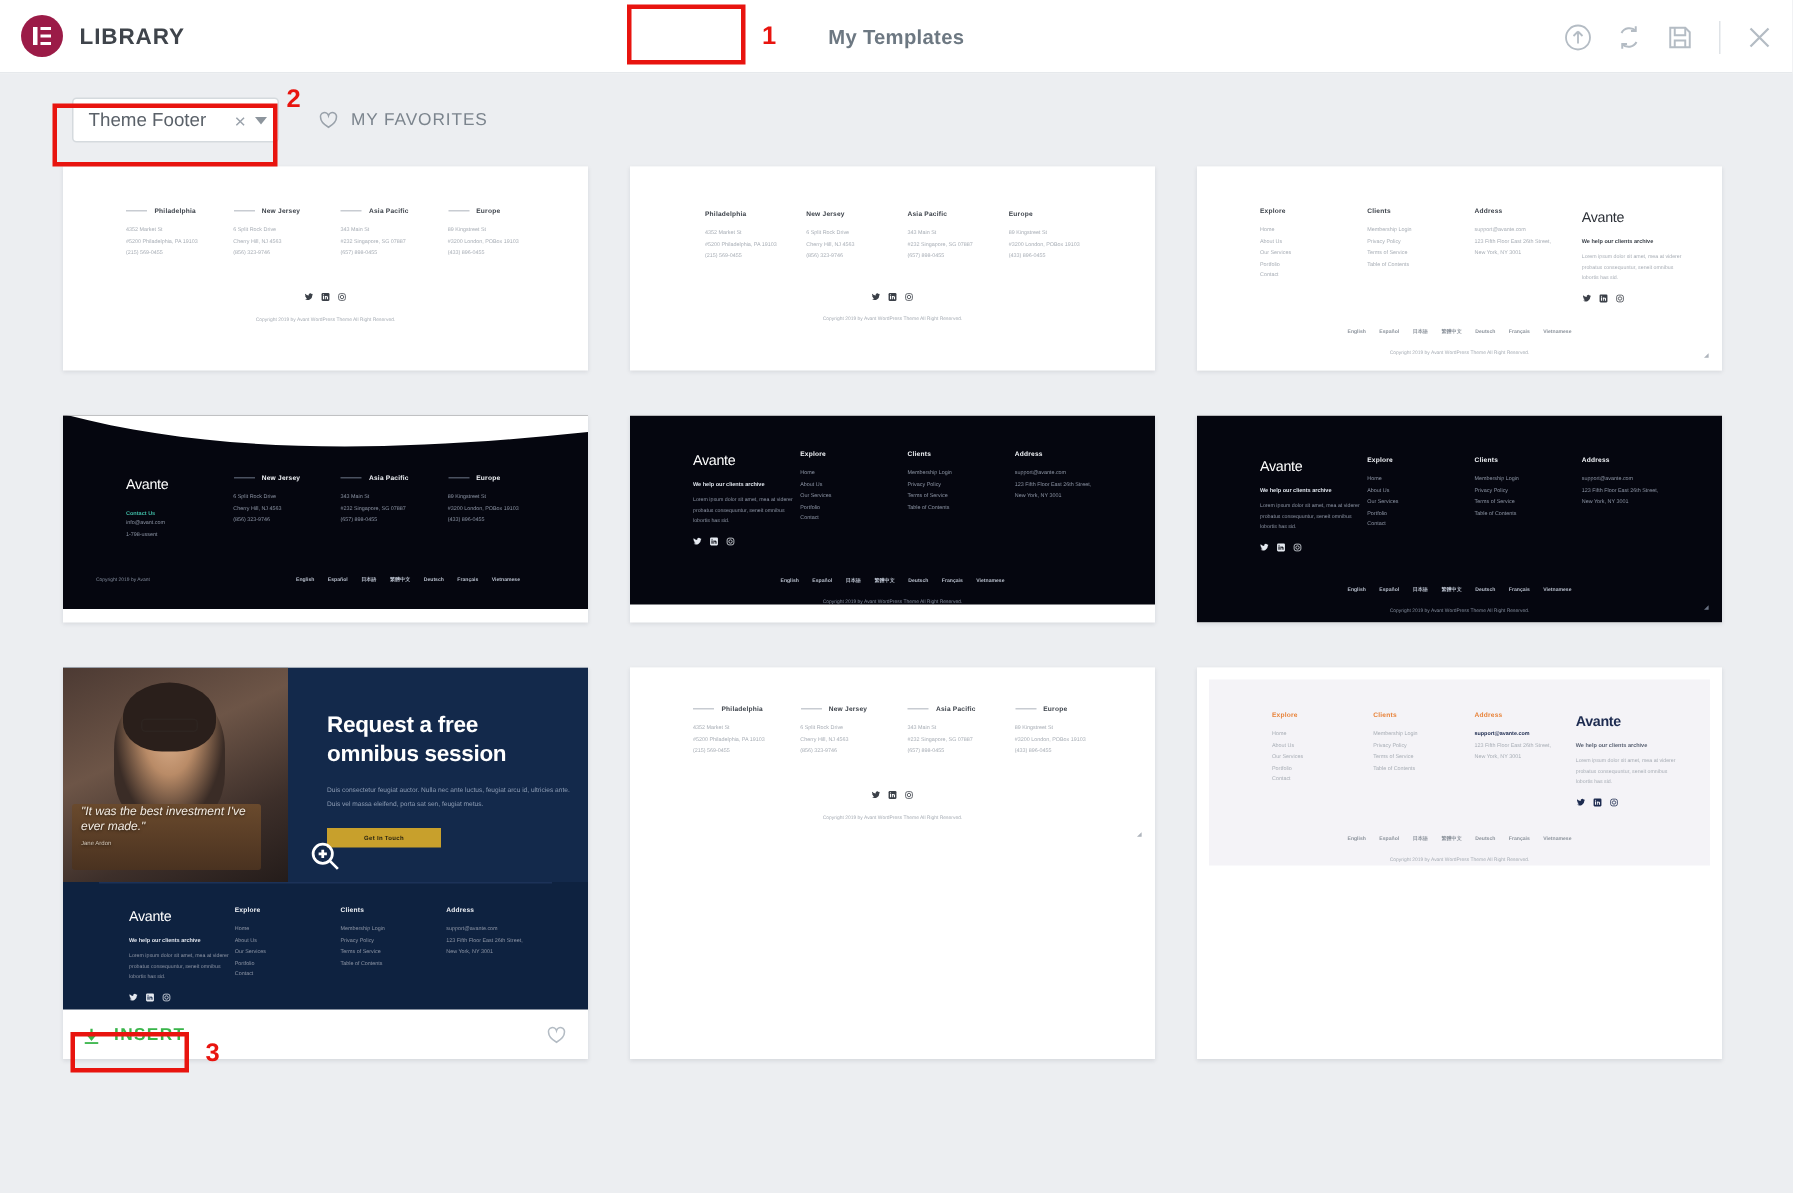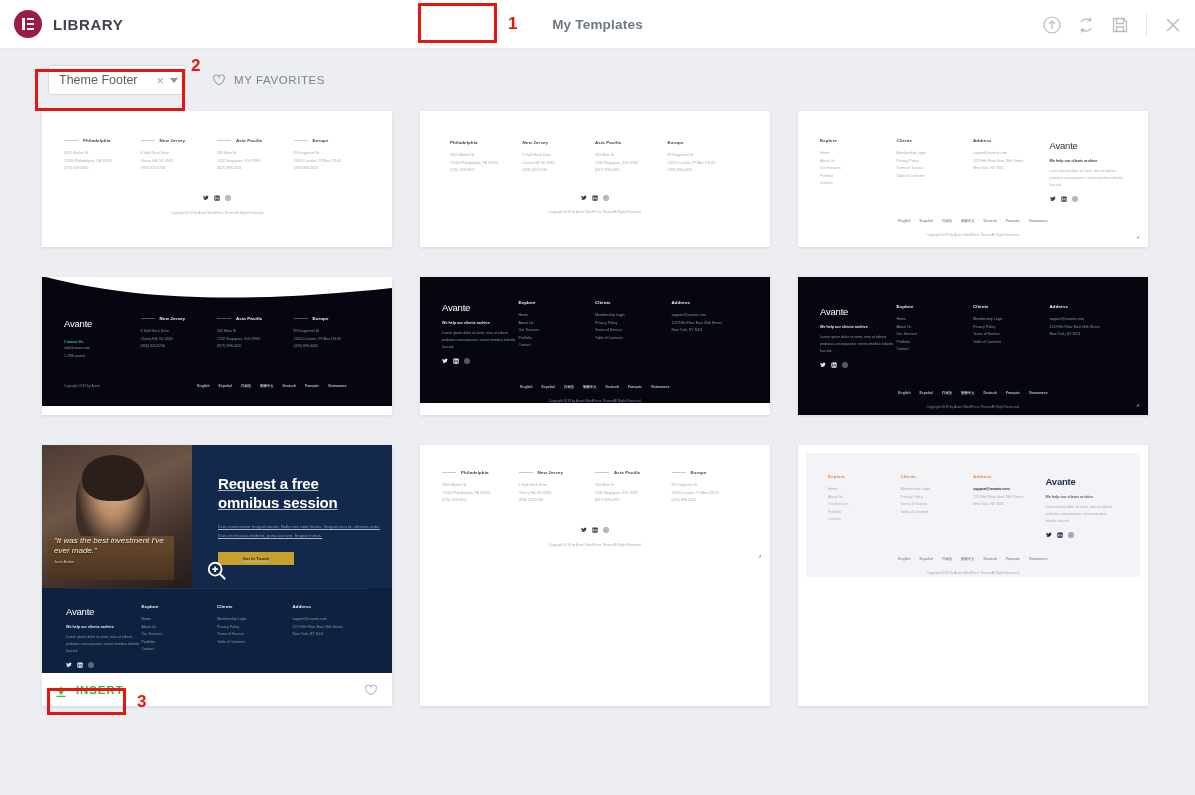--- a/index.html
+++ b/index.html
@@ -111,21 +111,21 @@
   }
   .thumb { width: 100%; position: relative; overflow: hidden; }
 
   
   .fp { font-size: 3.2px; line-height: 1.85; }
   .fp-light { background: #ffffff; color: #9aa0a8; }
   .fp-dark  { background: #05060f; color: #b9bec9; }
   .fp-navy  { background: #0e2240; color: #aab4c5; }
   .fp-cream { background: #f4f3f7; color: #7c8492; }
 
-  .cols { display: flex; padding: 0 22px; gap: 0; }
+  .cols { display: flex; padding: 0 22px; gap: 0; margin-left: 20px; }
   .col { flex: 1; }
   .col-h {
     font-size: 4.4px; font-weight: bold; color: #3d434b;
     margin-bottom: 5px; letter-spacing: .15px;
   }
   .fp-dark .col-h, .fp-navy .col-h { color: #f2f4f8; }
   .fp-cream .col-h { color: #e8833a; }
   .col-line {
     display: inline-block; width: 14px; height: 1px; background: #c8ccd2;
     vertical-align: middle; margin-right: 5px;
@@ -188,21 +188,21 @@
   .photo-sign {
     position: absolute; left: 6px; bottom: 8px; right: 18px; height: 44px;
     background: linear-gradient(180deg,#6a4a2d,#4a3220); border-radius: 2px;
   }
   .quote {
     position: absolute; left: 12px; bottom: 24px; right: 16px;
     font-size: 8px; color: #f3ece3; font-style: italic; line-height: 1.25;
     text-shadow: 0 1px 2px rgba(0,0,0,.6);
   }
   .quote-sub { font-size: 4px; font-style: normal; color: #cfc4b6; margin-top: 3px; }
-  .hero-body { flex: 1; padding: 30px 0 0 26px; text-decoration: underline; }
+  .hero-body { flex: 1; padding: 30px 0 0 26px; }
   .hero-h {
     font-size: 15px; font-weight: bold; color: #ffffff; line-height: 1.25;
     letter-spacing: -.2px;
   }
   .hero-p { font-size: 4.4px; color: #8d9cb4; line-height: 2.1; margin-top: 9px; width: 165px; }
   .hero-btn {
     margin-top: 12px; width: 76px; height: 13px; background: #c8a02c;
     display: flex; align-items: center; justify-content: center;
     font-size: 4px; color: #2a2410; font-weight: bold; letter-spacing: .2px;
   }

